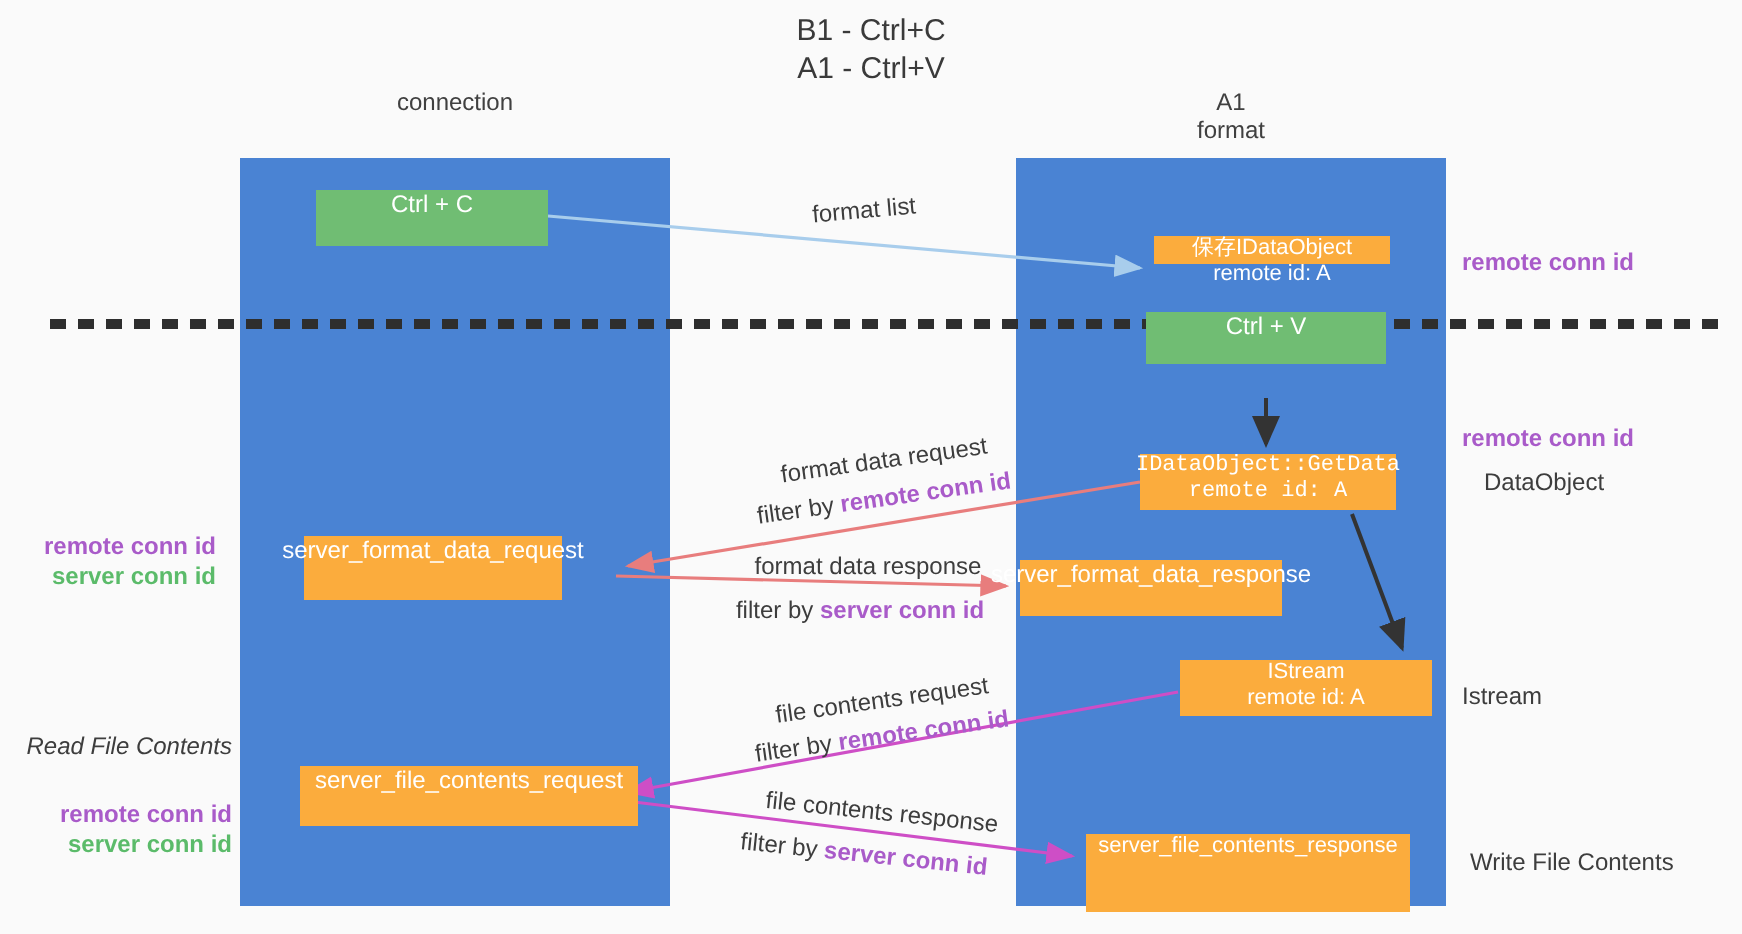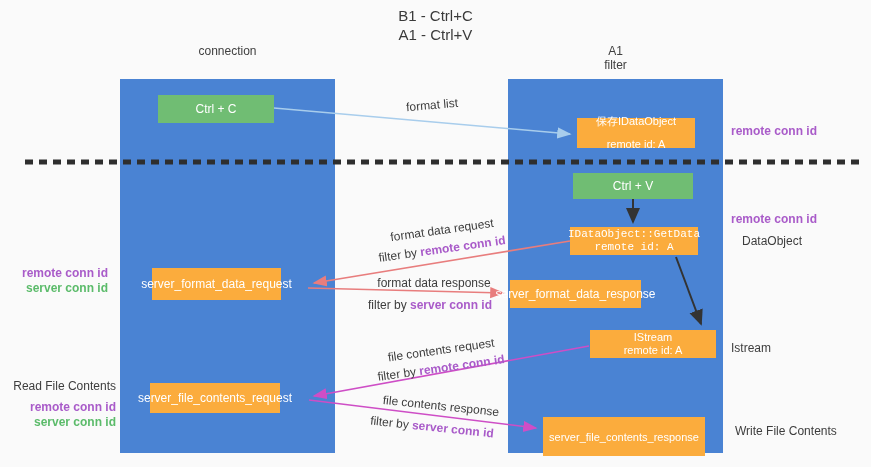--- a/index.html
+++ b/index.html
@@ -6,21 +6,21 @@
   .stage{
     position:relative;width:871px;height:467px;background:#fafafa;
     font-family:"Liberation Sans", sans-serif;overflow:hidden;
   }
   .title{position:absolute;left:0;top:6px;width:871px;text-align:center;
     font-size:15px;color:#3a3a3a;line-height:19px;}
   .colhdr{position:absolute;width:215px;text-align:center;font-size:12px;
     color:#404040;line-height:14px;top:44px;}
   .col{position:absolute;top:79px;width:215px;height:374px;background:#4a83d3;}
   .box{position:absolute;display:flex;flex-direction:column;align-items:center;
-    justify-content:center;color:#ffffff;text-align:center;}
+    justify-content:flex-start;color:#ffffff;text-align:center;}
   .green{background:#70bd73;font-size:12px;}
   .orange{background:#fbac3d;}
   .two{font-size:11px;line-height:13px;}
   .one{font-size:12px;}
   .elabel{position:absolute;font-size:12px;color:#3d3d3d;white-space:nowrap;
     transform:translate(-50%,-50%);}
   .filter-val-purple{color:#a95bc9;font-weight:bold;}
   .ann{position:absolute;font-size:12px;white-space:nowrap;}
   .ann-purple{color:#a95bc9;font-weight:bold;}
   .ann-green{color:#5bbb6a;font-weight:bold;}
@@ -36,21 +36,21 @@
   <div class="title">
     <div>B1 - Ctrl+C</div>
     <div>A1 - Ctrl+V</div>
   </div>
 
   <div class="colhdr" style="left:120px;">
     <div>connection</div>
   </div>
   <div class="colhdr" style="left:508px;">
     <div>A1</div>
-    <div>filter</div>
+    <div>format</div>
   </div>
 
   <div class="col" style="left:120px;"></div>
   <div class="col" style="left:508px;"></div>
 
   <svg class="arrows" width="871" height="467">
     <defs>
       <marker id="m-blue" markerWidth="9" markerHeight="8" refX="8" refY="3.5" orient="auto">
         <path d="M0,0 L9,3.5 L0,7 z" fill="#a8cdec"></path>
       </marker>
@@ -73,26 +73,26 @@
     <line x1="308" y1="288" x2="503" y2="293" stroke="#e87d7d" stroke-width="1.6" marker-end="url(#m-red)"></line>
     <line x1="676" y1="257" x2="701" y2="324" stroke="#333333" stroke-width="2" marker-end="url(#m-blk)"></line>
     <line x1="589" y1="346" x2="314" y2="396" stroke="#ce4ec6" stroke-width="1.6" marker-end="url(#m-mag)"></line>
     <line x1="309" y1="400" x2="536" y2="428" stroke="#ce4ec6" stroke-width="1.6" marker-end="url(#m-mag)"></line>
   </svg>
 
   <div class="box green" style="left:158px;top:95px;width:116px;height:28px;">
     <span>Ctrl + C</span>
   </div>
 
-  <div class="box orange two" style="left:577px;top:118px;width:118px;height:30px;gap:10px;">
+  <div class="box orange two" style="left:577px;top:118px;width:118px;height:14px;">
     <span>保存IDataObject</span>
     <span>remote id: A</span>
   </div>
 
-  <div class="box green" style="left:573px;top:173px;width:120px;height:26px;">
+  <div class="box green" style="left:573px;top:156px;width:120px;height:26px;">
     <span>Ctrl + V</span>
   </div>
 
   <div class="box orange two" style="left:570px;top:227px;width:128px;height:28px;font-family:Liberation Mono, monospace;">
     <span>IDataObject::GetData</span>
     <span>remote id: A</span>
   </div>
 
   <div class="box orange one" style="left:152px;top:268px;width:129px;height:32px;">
     <span>server_format_data_request</span>
@@ -100,21 +100,21 @@
 
   <div class="box orange one" style="left:510px;top:280px;width:131px;height:28px;">
     <span>server_format_data_response</span>
   </div>
 
   <div class="box orange two" style="left:590px;top:330px;width:126px;height:28px;">
     <span>IStream</span>
     <span>remote id: A</span>
   </div>
 
-  <div class="box orange one" style="left:150px;top:383px;width:130px;height:30px;">
+  <div class="box orange one" style="left:150px;top:383px;width:169px;height:30px;">
     <span>server_file_contents_request</span>
   </div>
 
   <div class="box orange one" style="left:543px;top:417px;width:162px;height:39px;font-size:11px;">
     <span>server_file_contents_response</span>
   </div>
 
   <div class="elabel" style="left:432px;top:105px;transform:translate(-50%,-50%) rotate(-5deg);">format list</div>
 
   <div class="elabel" style="left:442px;top:230px;transform:translate(-50%,-50%) rotate(-8deg);">format data request</div>
@@ -138,17 +138,17 @@
   </div>
 
   <div class="ann ann-purple" style="left:731px;top:124px;">remote conn id</div>
   <div class="ann ann-purple" style="left:731px;top:212px;">remote conn id</div>
   <div class="ann ann-black" style="left:731px;top:234px;margin-left:11px;">DataObject</div>
   <div class="ann ann-black" style="left:731px;top:341px;">Istream</div>
   <div class="ann ann-black" style="left:735px;top:424px;">Write File Contents</div>
 
   <div class="ann ann-purple right-align" style="left:8px;top:266px;width:100px;">remote conn id</div>
   <div class="ann ann-green right-align" style="left:8px;top:281px;width:100px;">server conn id</div>
-  <div class="ann ann-black right-align" style="left:8px;top:379px;width:108px;">Read File Contents</div>
+  <div class="ann ann-black right-align" style="left:8px;top:366px;width:108px;font-style:italic;">Read File Contents</div>
   <div class="ann ann-purple right-align" style="left:8px;top:400px;width:108px;">remote conn id</div>
   <div class="ann ann-green right-align" style="left:8px;top:415px;width:108px;">server conn id</div>
 
 </div>
 
 </body></html>

